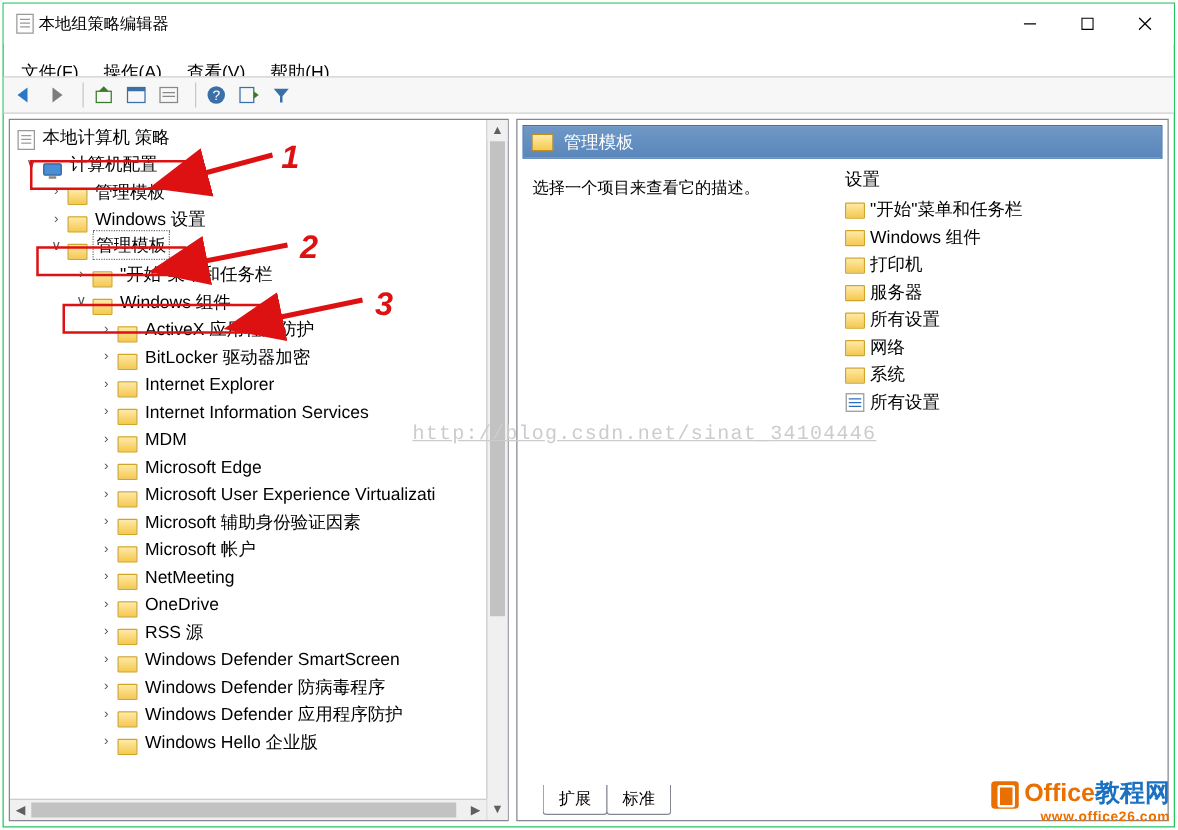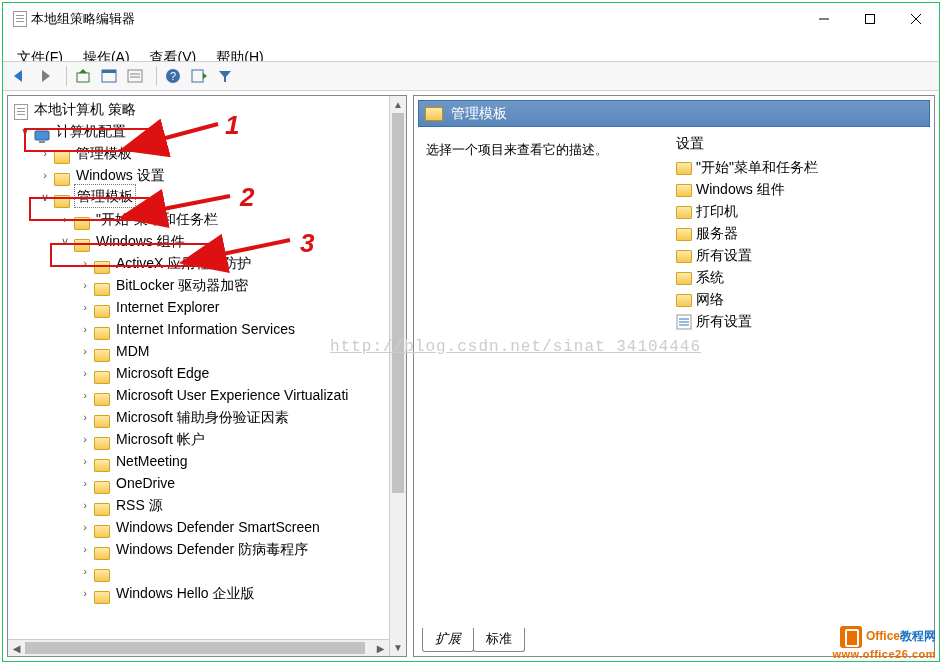--- a/index.html
+++ b/index.html
@@ -115,36 +115,36 @@
   .rp-left { width:250px; font-size:13px; color:#000; padding-top:6px; }
   .rp-list { flex:1; font-size:14px; }
   .rp-list-head { color:#000; margin-bottom:4px; }
   .rp-item { display:flex; align-items:center; height:22px; }
   .rp-item .folder-icon { margin-left:0; }
   .rp-settings-icon{width:16px;height:16px;margin:0 4px 0 0;display:inline-block;position:relative;}
   .rp-settings-icon svg{display:block;}
 
   .tabs-area { height:28px; display:flex; align-items:flex-start; padding-left:4px; margin-top:2px;}
   .tab { border:1px solid #828790; border-top:none; padding:2px 12px 3px 12px; font-size:13px; background:#fff; margin-right:-1px; border-bottom-left-radius:3px; border-bottom-right-radius:3px;}
-  .tab:first-child { margin-left:4px;font-style:italic; }
+  .tab:first-child { margin-left:16px; }
 
   .scroll-v .scroll-btn{height:17px;}
   .scroll-v .scroll-track{flex:1; position:relative;}
   .scroll-h .scroll-btn{width:17px;}
   .scroll-h .scroll-track{flex:1; position:relative;}
 
   
   .annot { position:absolute; font-family:Arial, sans-serif; font-weight:bold; color:#d11; pointer-events:none; }
   .annot-text { font-size:26px; font-style:italic; }
   .highlight-box { border:2px solid #d11; position:absolute; pointer-events:none; }
 
   .watermark { position:absolute; left:330px; top:338px; color:#ccc; font-family:"Courier New",monospace; font-size:16px; letter-spacing:1px; pointer-events:none;text-decoration:underline;}
 
   .logo-wm { position:absolute; right:6px; bottom:4px; text-align:right; pointer-events:none;}
-  .logo-wm .l1{ font-size:12px; font-weight:bold; }
+  .logo-wm .l1{ font-size:20px; font-weight:bold; }
   .logo-wm .l1 .o{color:#e96f00;} .logo-wm .l1 .r{color:#1a71c1;}
   .logo-wm .l2{ font-size:11px; color:#e96f00; font-weight:bold; letter-spacing:0.5px;}
   .logo-sq{display:inline-block;width:22px;height:22px;background:#e96f00;border-radius:3px;vertical-align:middle;margin-right:4px;position:relative;}
   .logo-sq:before{content:"";position:absolute;left:5px;top:3px;width:10px;height:14px;border:2px solid #fff;border-radius:2px;}
 </style>
 </head>
 <body>
 
 <div class="window">
 
@@ -346,20 +346,21 @@
                 <span class="lbl">Windows Defender SmartScreen</span>
               </div>
               <div class="tree-row" style="padding-left: 70px;">
                 <span class="exp">›</span>
                 <span class="folder-icon"></span>
                 <span class="lbl">Windows Defender 防病毒程序</span>
               </div>
               <div class="tree-row" style="padding-left: 70px;">
                 <span class="exp">›</span>
                 <span class="folder-icon"></span>
+                <span class="lbl">Windows Defender 应用程序防护</span>
               </div>
               <div class="tree-row" style="padding-left: 70px;">
                 <span class="exp">›</span>
                 <span class="folder-icon"></span>
                 <span class="lbl">Windows Hello 企业版</span>
               </div>
             </div>
 
         </div>
       </div>
@@ -409,25 +410,25 @@
               <div class="rp-item">
                 <span class="folder-icon"></span>
                 <span>服务器</span>
               </div>
               <div class="rp-item">
                 <span class="folder-icon"></span>
                 <span>所有设置</span>
               </div>
               <div class="rp-item">
                 <span class="folder-icon"></span>
+                <span>网络</span>
+              </div>
+              <div class="rp-item">
+                <span class="folder-icon"></span>
                 <span>系统</span>
-              </div>
-              <div class="rp-item">
-                <span class="folder-icon"></span>
-                <span>网络</span>
               </div>
             </div>
           <div class="rp-item">
             <span class="rp-settings-icon">
                 <svg width="16" height="16">
                   <rect x="1" y="1" width="14" height="14" fill="#fff" stroke="#999"></rect>
                   <line x1="3" y1="5" x2="13" y2="5" stroke="#2a70b8"></line>
                   <line x1="3" y1="8" x2="13" y2="8" stroke="#2a70b8"></line>
                   <line x1="3" y1="11" x2="13" y2="11" stroke="#2a70b8"></line>
                 </svg>

